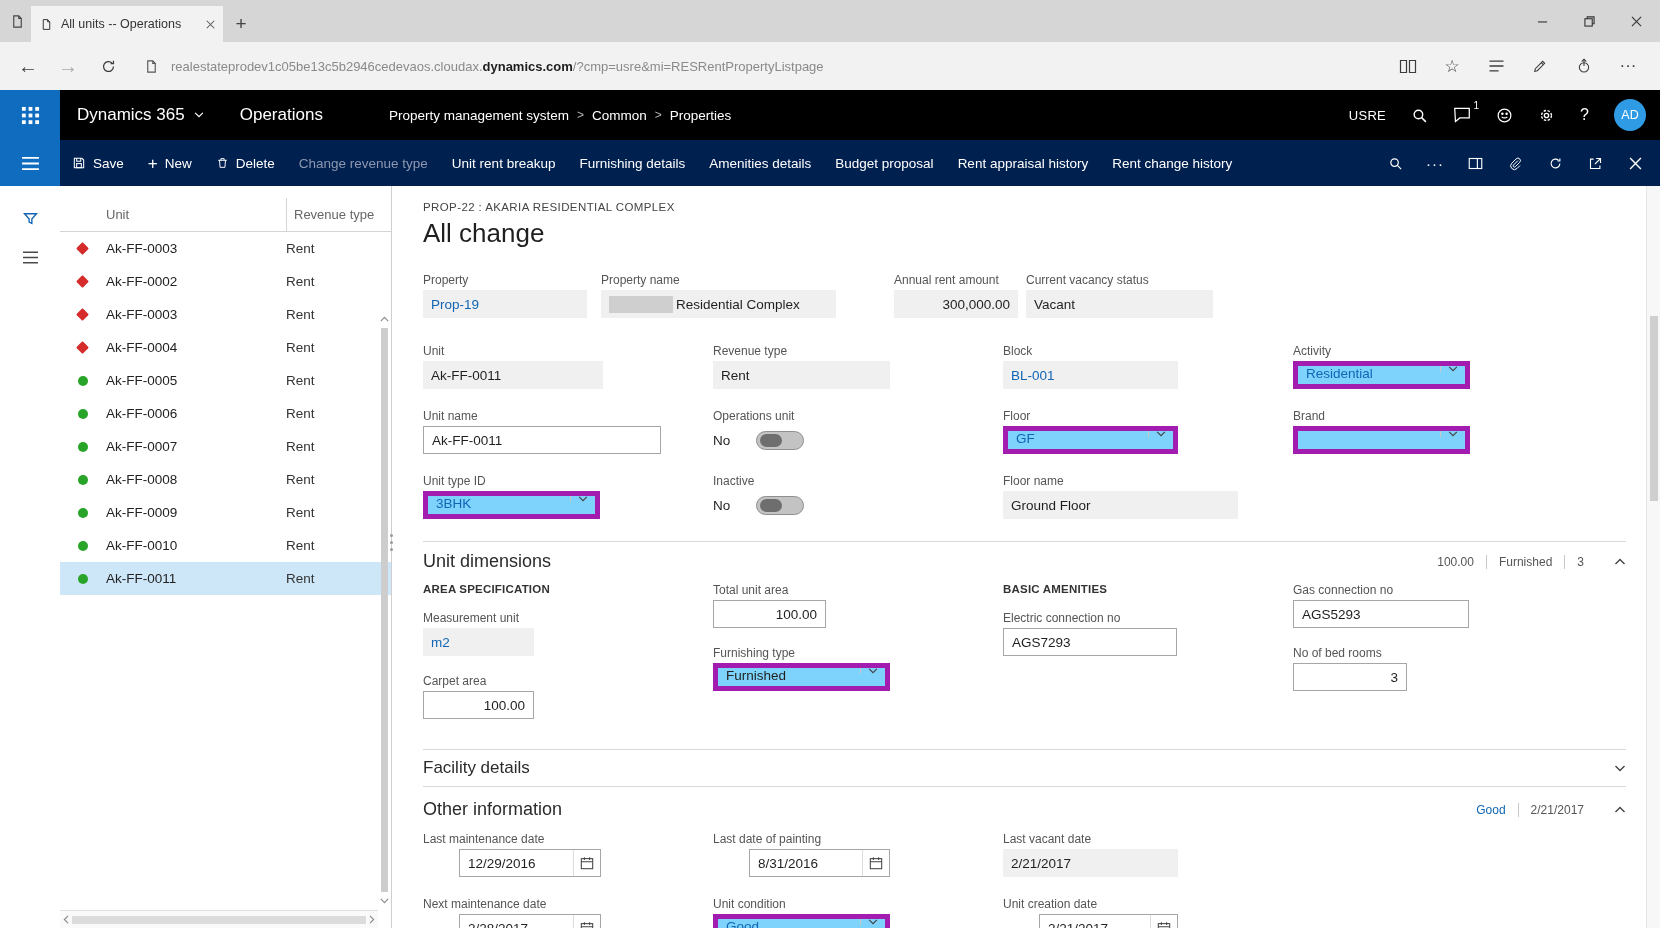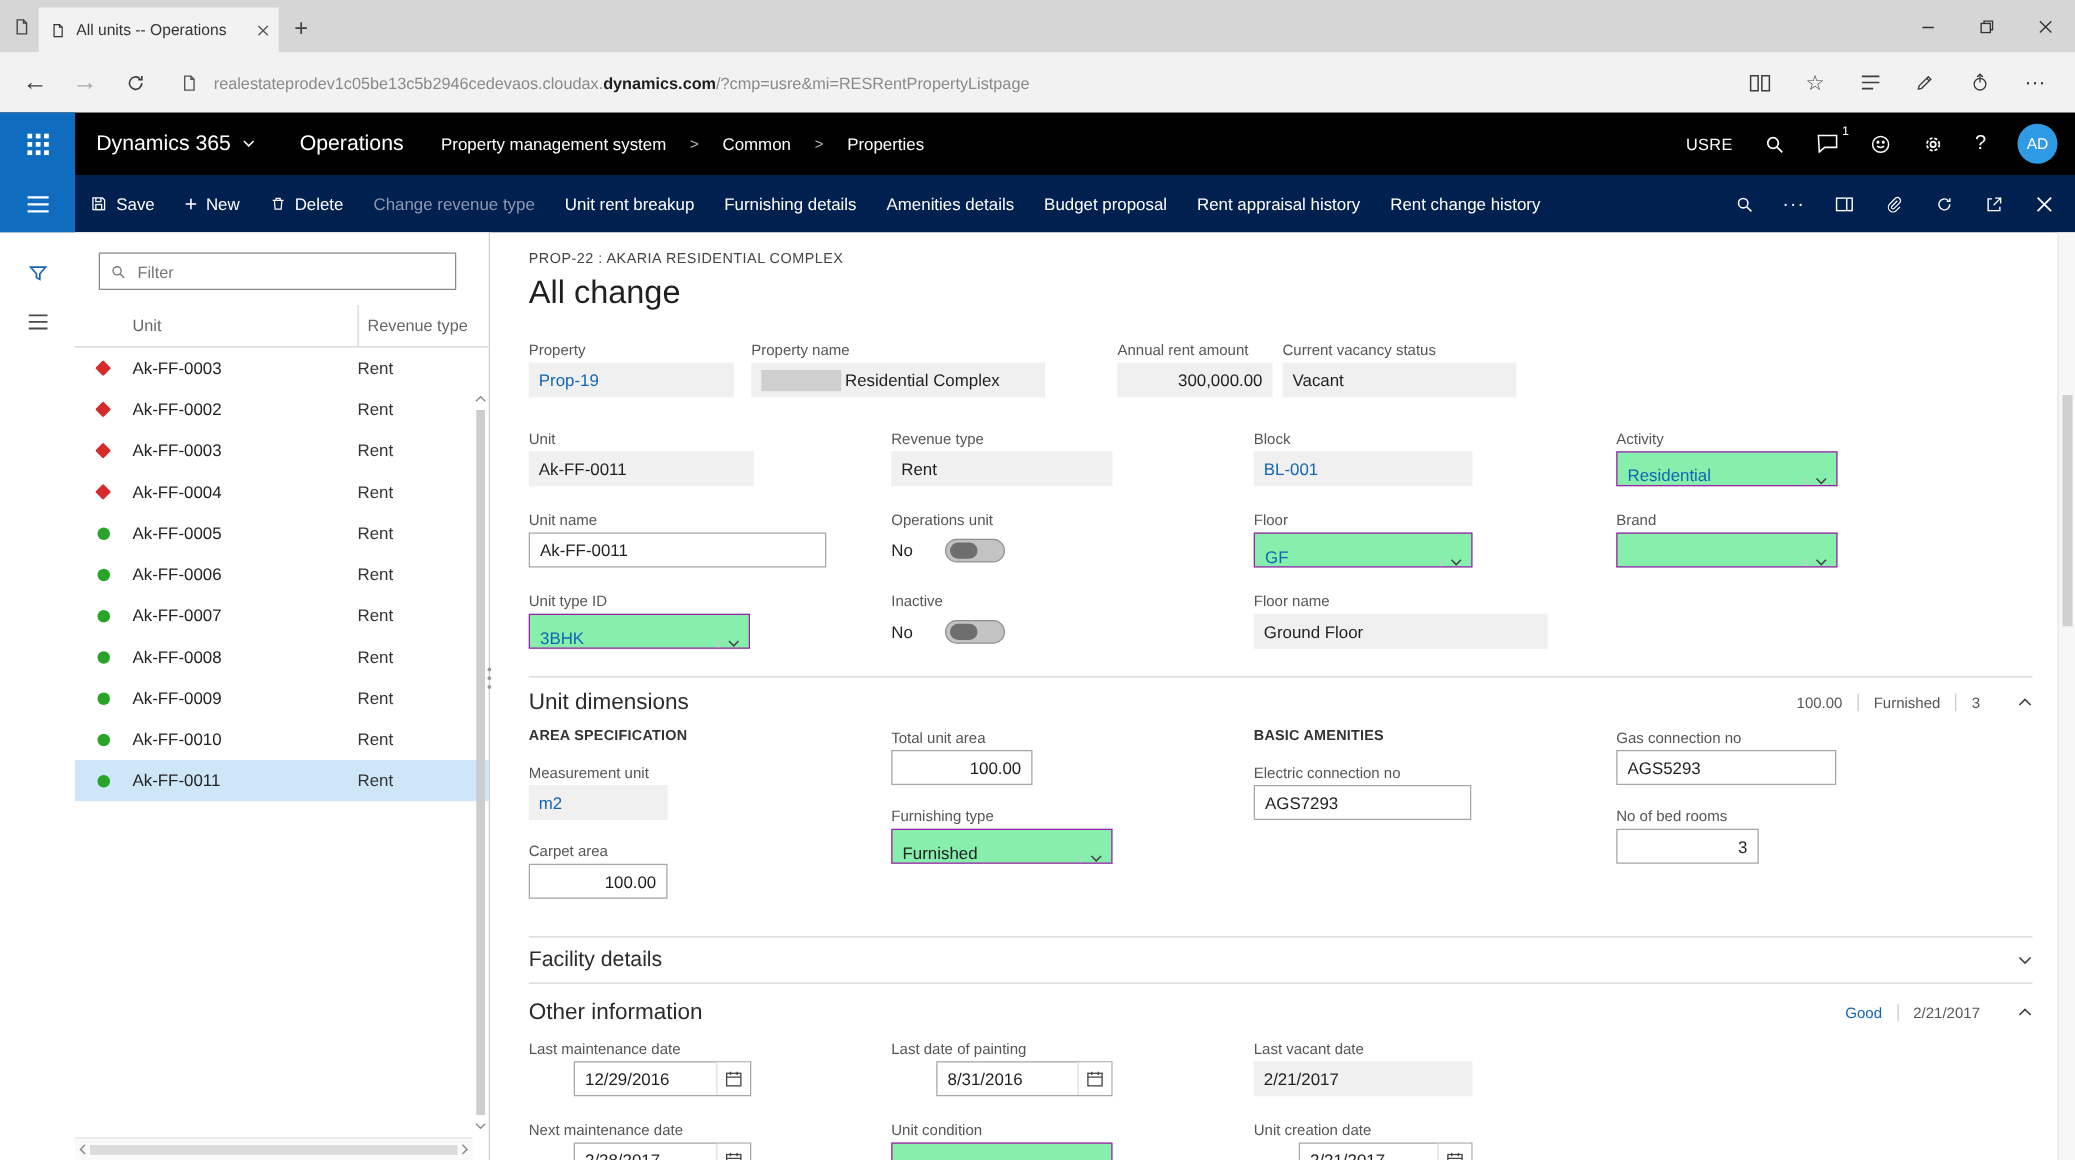--- a/index.html
+++ b/index.html
@@ -29,21 +29,21 @@
   .site-icon { margin:0 8px 0 14px; color:#555; }
   .url { flex:1; font-size:13px; color:#8a8a8a; white-space:nowrap; overflow:hidden; }
   .url .dom { color:#1d1d1d; font-weight:bold; }
   .abtn { width:40px; height:36px; display:flex; align-items:center; justify-content:center; color:#3c3c3c; font-size:17px; cursor:pointer; }
 
   
   .d365 { height:50px; background:#000; display:flex; align-items:center; color:#fff; flex:none; }
   .waffle { width:60px; height:50px; background:var(--accent); display:flex; align-items:center; justify-content:center; cursor:pointer; flex:none; }
   .brand { font-size:17px; margin-left:17px; display:flex; align-items:center; gap:9px; cursor:pointer; white-space:nowrap; }
   .module { font-size:17px; margin-left:36px; white-space:nowrap; cursor:pointer; }
-  .crumbs { margin-left:30px; font-size:13.5px; display:flex; align-items:center; gap:19px; white-space:nowrap; }
+  .crumbs { margin-left:66px; font-size:13.5px; display:flex; align-items:center; gap:8px; white-space:nowrap; }
   .crumb { cursor:pointer; }
   .crumb-sep { color:#b5b5b5; font-size:12px; }
   .hdr-right { margin-left:auto; display:flex; align-items:center; gap:25px; padding-right:14px; }
   .company { font-size:13px; letter-spacing:.3px; cursor:pointer; }
   .hicon { color:#fff; cursor:pointer; position:relative; }
   .badge { position:absolute; top:-7px; right:-8px; font-size:10px; color:#fff; }
   .help { font-size:16px; cursor:pointer; }
   .avatar { width:32px; height:32px; border-radius:50%; background:var(--avatar); display:flex; align-items:center; justify-content:center; font-size:12.5px; cursor:pointer; }
 
   
@@ -95,21 +95,21 @@
   .caption { font-size:11.5px; color:#454545; letter-spacing:.4px; }
   .page-title { font-size:26px; color:#1f1f1f; margin-top:5px; font-weight:normal; }
 
   .flabel { font-size:12px; color:#555; margin-bottom:3px; white-space:nowrap; }
   .fval { height:28px; display:flex; align-items:center; padding:0 8px; font-size:13.5px; color:#1f1f1f; }
   .readonly { background:#f0f0f0; }
   .link { color:var(--link); }
   .sel-block { display:inline-block; width:64px; height:17px; background:#cfcfcf; margin-right:3px; flex:none; }
   input.fin { height:28px; width:100%; border:1px solid #a6a6a6; background:#fff; padding:0 8px; font-size:13.5px; font-family:inherit; color:#1f1f1f; outline:none; }
   input.num { text-align:right; }
-  .combo { height:28px; border:1px solid #a21caf; background:#86efac; display:flex; align-items:flex-end; cursor:pointer; }
+  .combo { height:28px; border:5px solid #a21caf; background:#7dd3fc; display:flex; align-items:flex-start; cursor:pointer; }
   .combo .cval { flex:1; display:flex; align-items:center; padding:0 8px; font-size:13.5px; }
   .combo .cbtn { width:25px; border-left:1px solid #c9c9c9; display:flex; align-items:center; justify-content:center; color:#444; }
   .datef { position:relative;padding-left:36px; }
   .datef input { padding-right:32px; }
   .cal-btn { position:absolute; right:1px; top:1px; bottom:1px; width:27px; border-left:1px solid #dcdcdc; display:flex; align-items:center; justify-content:center; color:#444; cursor:pointer; background:#fff; }
   .tgl-row { display:flex; align-items:center; height:28px; }
   .tgl-txt { font-size:13.5px; color:#1f1f1f; }
   .toggle { margin-left:26px; width:48px; height:19px; background:#c3c3c3; border:1px solid #8f8f8f; border-radius:10px; position:relative; cursor:pointer; }
   .toggle .knob { position:absolute; left:3px; top:2px; width:22px; height:13px; background:#6e6e6e; border-radius:7px; }
 
@@ -387,29 +387,20 @@
           </svg>
       </span>
       <span class="strip-btn listico">
         <svg width="19" height="15" viewBox="0 0 24 20" fill="none" stroke="currentColor" stroke-width="2">
             <path d="M2 3h20M2 10h20M2 17h20"></path>
           </svg>
       </span>
     </div>
 
     <div class="sidebar">
-      <div class="filter-box">
-        <span>
-          <svg width="13" height="13" viewBox="0 0 24 24" fill="none" stroke="currentColor" stroke-width="2">
-              <circle cx="10.5" cy="10.5" r="6"></circle>
-              <path d="M15 15l6 6"></path>
-            </svg>
-        </span>
-        <input placeholder="Filter" style="">
-      </div>
       <div class="lhead">
         <span class="hu">Unit</span>
         <span class="hr">Revenue type</span>
       </div>
 
       <div class="lrow" data-status="red" data-selected="false">
           <span class="stat-wrap">
             <span class="stat"></span>
           </span>
           <span class="cu">Ak-FF-0003</span>

